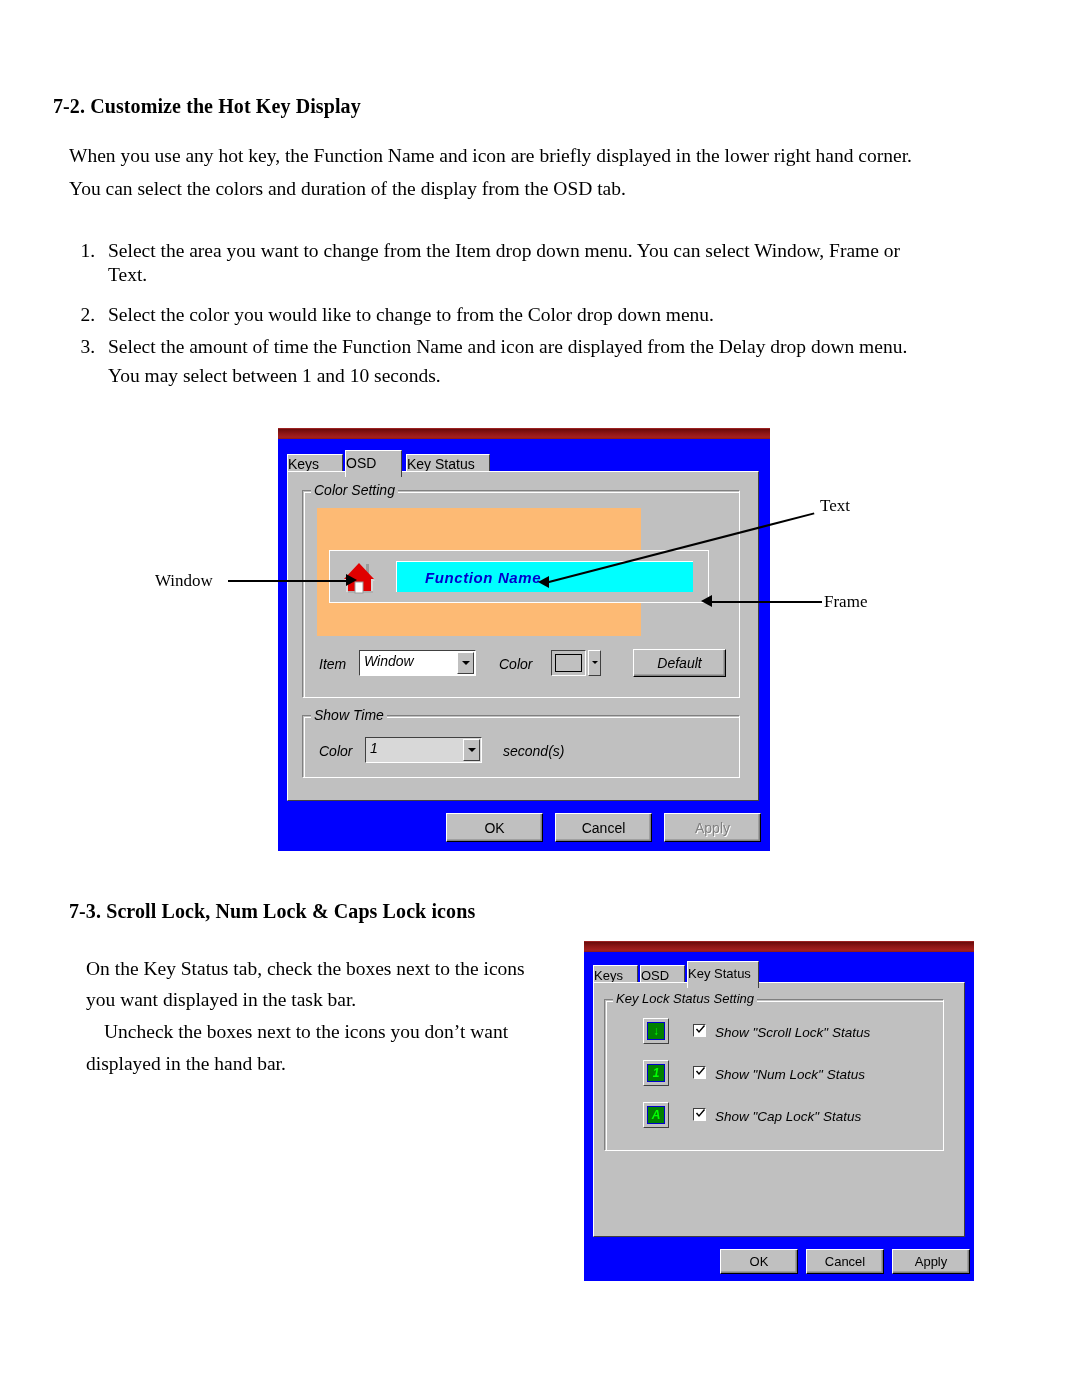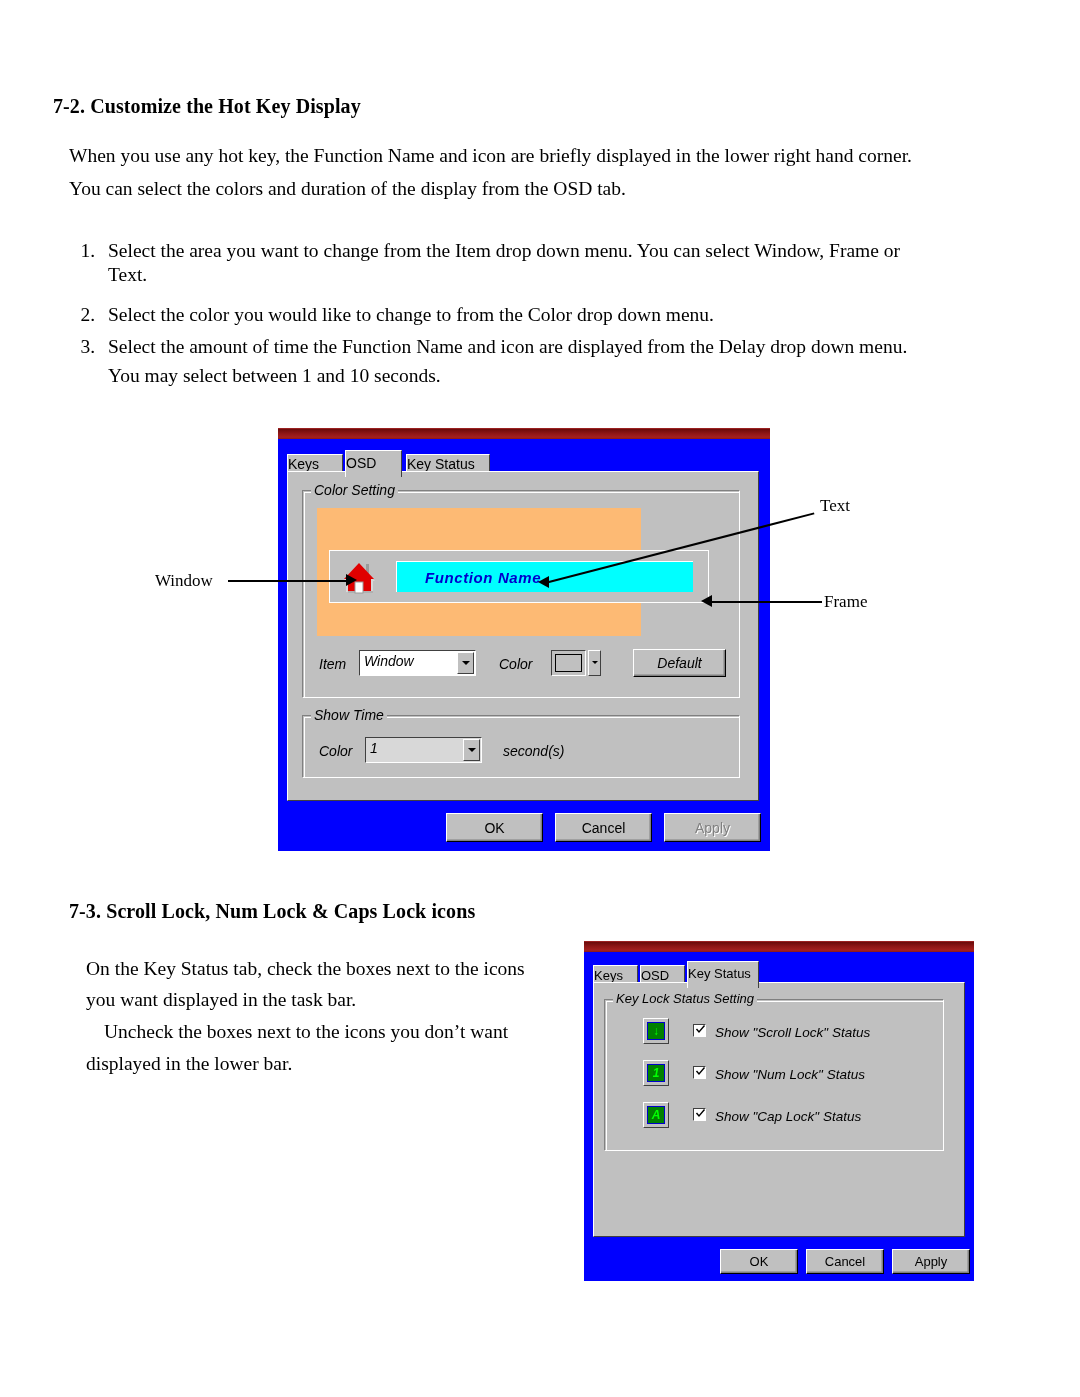--- a/index.html
+++ b/index.html
@@ -449,21 +449,21 @@
   <div class="callout" style="left:824px; top:592px;">Frame</div>
   <div class="leader" style="left:712px; top:601px; width:110px;"></div>
   <div class="arrowhead" style="left:701px; top:595px;
        border-top:6px solid transparent; border-bottom:6px solid transparent; border-right:11px solid #000;"></div>
 
   <div class="h-sec" style="left:69px; top:900px;">7-3. Scroll Lock, Num Lock &amp; Caps Lock icons</div>
 
   <div class="para" style="left:86px; top:952px; width:480px;">On the Key Status tab, check the boxes next to the icons</div>
   <div class="para" style="left:86px; top:983px; width:480px;">you want displayed in the task bar.</div>
   <div class="para" style="left:104px; top:1015px; width:480px;">Uncheck the boxes next to the icons you don’t want</div>
-  <div class="para" style="left:86px; top:1047px; width:480px;">displayed in the lower bar.</div>
+  <div class="para" style="left:86px; top:1047px; width:480px;">displayed in the hand bar.</div>
 
   <div class="win-dialog" style="left:584px; top:941px; width:390px; height:340px;">
 
     <div class="win-titlebar" style="width:390px;"></div>
 
     <div class="win-body" style="top:11px; height:329px;">
 
       <div class="tabstrip" style="left:9px; top:9px; width:372px;">
         <div class="tab" style="left:0px; width:45px; font-size:13px;">Keys</div>
         <div class="tab" style="left:47px; width:45px; font-size:13px;">OSD</div>

